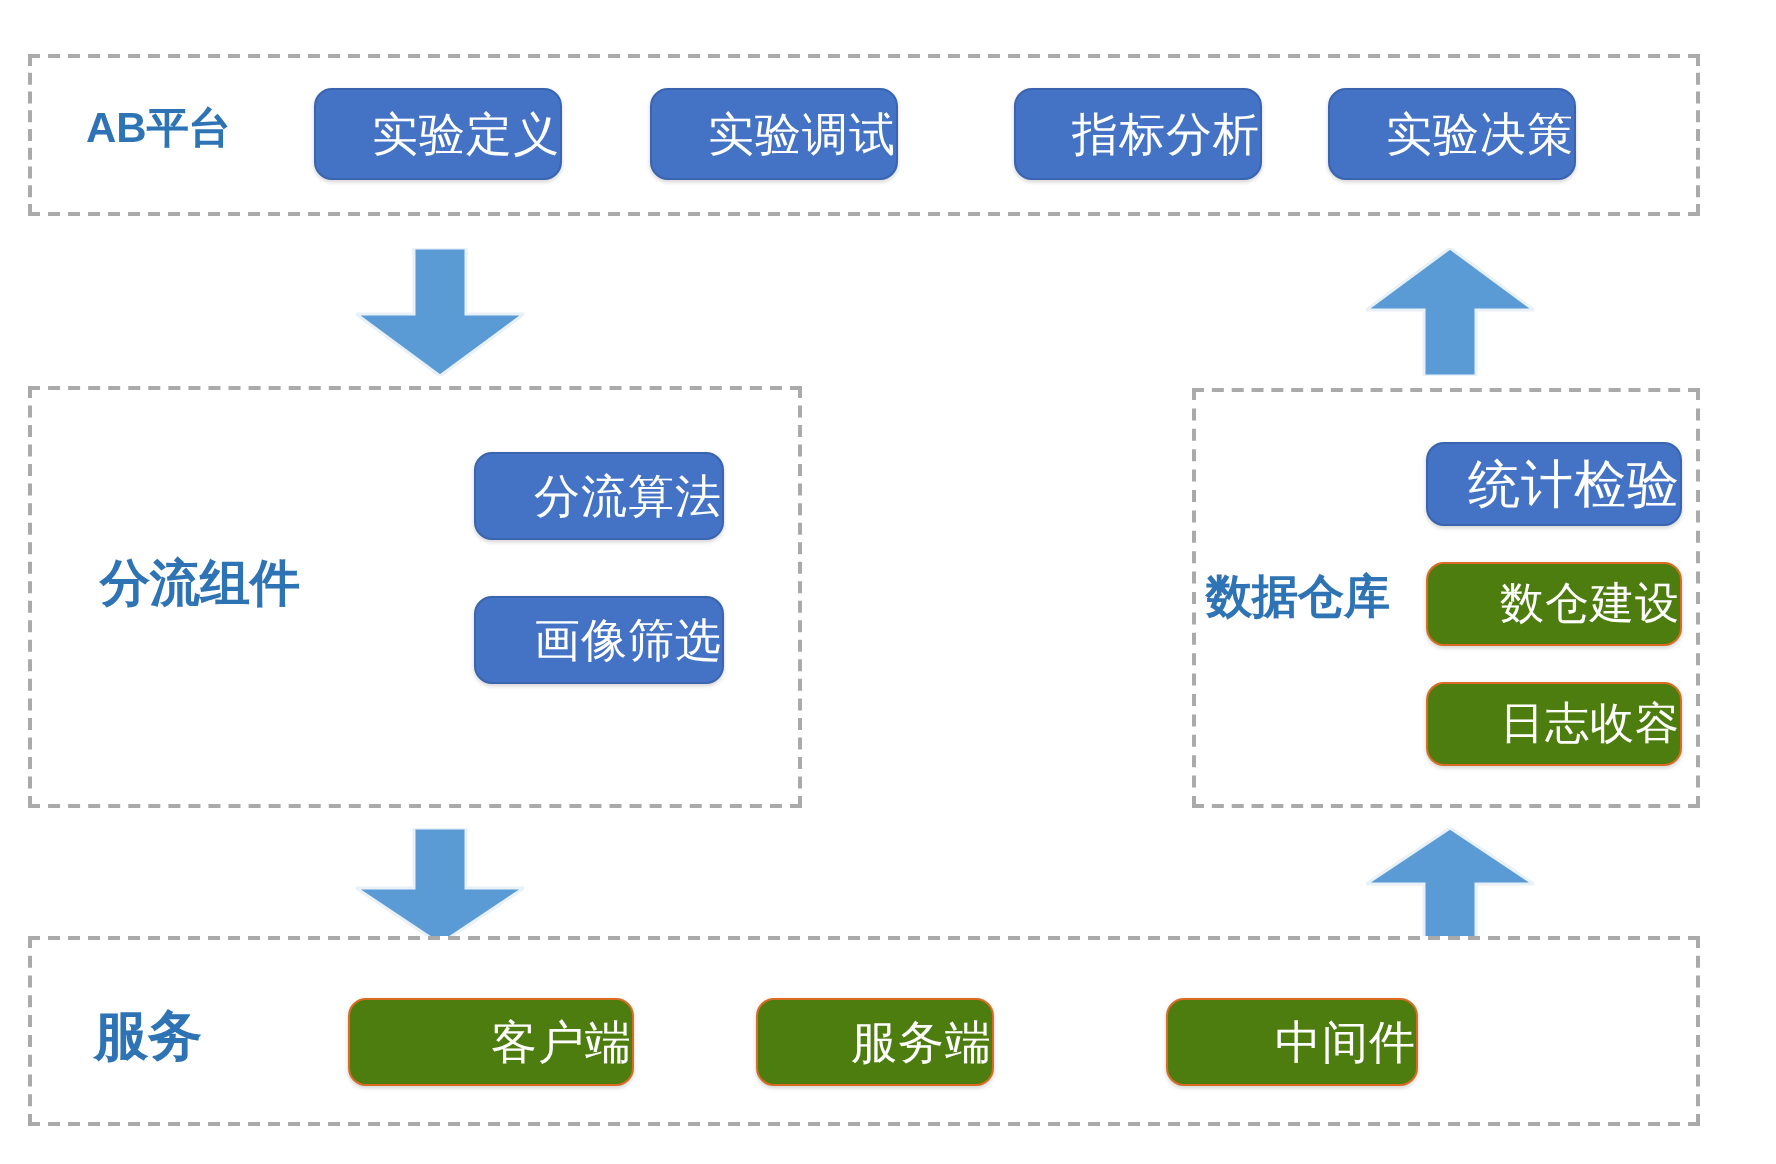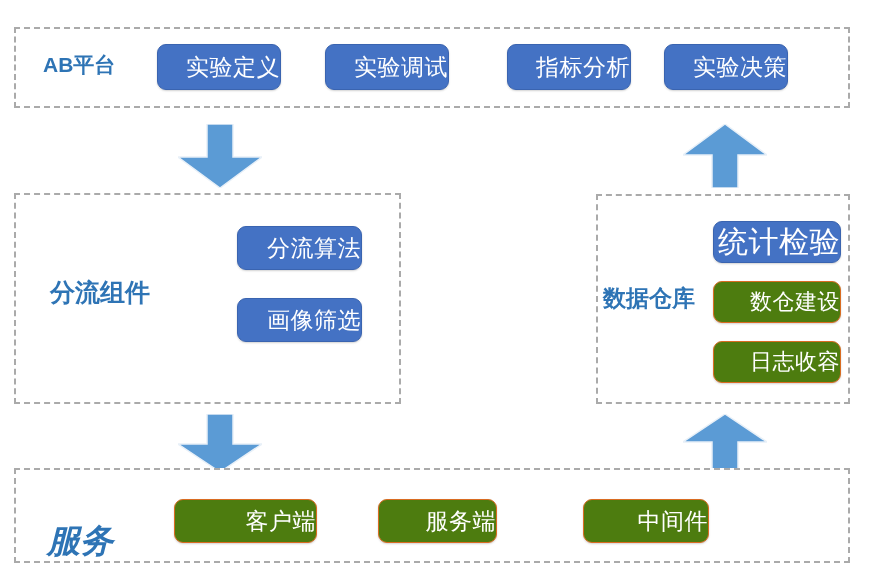--- a/index.html
+++ b/index.html
@@ -113,21 +113,21 @@
   </div>
 
   <div class="pill blue" style="left:237px; top:298px; width:125px; height:44px; font-size:23px;">
     <span>画像筛选</span>
   </div>
 
   <div class="layer-box" style="left:596px; top:194px; width:254px; height:210px;"></div>
 
   <div class="layer-title" style="left:603px; top:287px; font-size:23px;">数据仓库</div>
 
-  <div class="pill blue" style="left:713px; top:221px; width:128px; height:42px; font-size:30px;padding-left:40px;">
+  <div class="pill blue" style="left:713px; top:221px; width:128px; height:42px; font-size:26px;padding-left:40px;">
     <span>统计检验</span>
   </div>
 
   <div class="pill orange" style="left:713px; top:281px; width:128px; height:42px; font-size:22px;">
     <span>数仓建设</span>
   </div>
 
   <div class="pill orange" style="left:713px; top:341px; width:128px; height:42px; font-size:22px;">
     <span>日志收容</span>
   </div>
@@ -139,21 +139,21 @@
   </div>
 
   <div class="arrow" style="left:683px; top:414px; width:84px; height:58px;">
     <svg width="84" height="58" viewBox="0 0 84 58">
       <polygon points="42,0 84,28 55,28 55,58 29,58 29,28 0,28" fill="#5B9BD5" stroke="#E8F0F8" stroke-width="1.5"></polygon>
     </svg>
   </div>
 
   <div class="layer-box" style="left:14px; top:468px; width:836px; height:95px;"></div>
 
-  <div class="layer-title" style="left:47px; top:524px; font-size:33px;font-style:italic;">服务</div>
+  <div class="layer-title" style="left:47px; top:505px; font-size:27px;">服务</div>
 
   <div class="pill orange" style="left:174px; top:499px; width:143px; height:44px; font-size:23px;">
     <span>客户端</span>
   </div>
 
   <div class="pill orange" style="left:378px; top:499px; width:119px; height:44px; font-size:23px;">
     <span>服务端</span>
   </div>
 
   <div class="pill orange" style="left:583px; top:499px; width:126px; height:44px; font-size:23px;">

